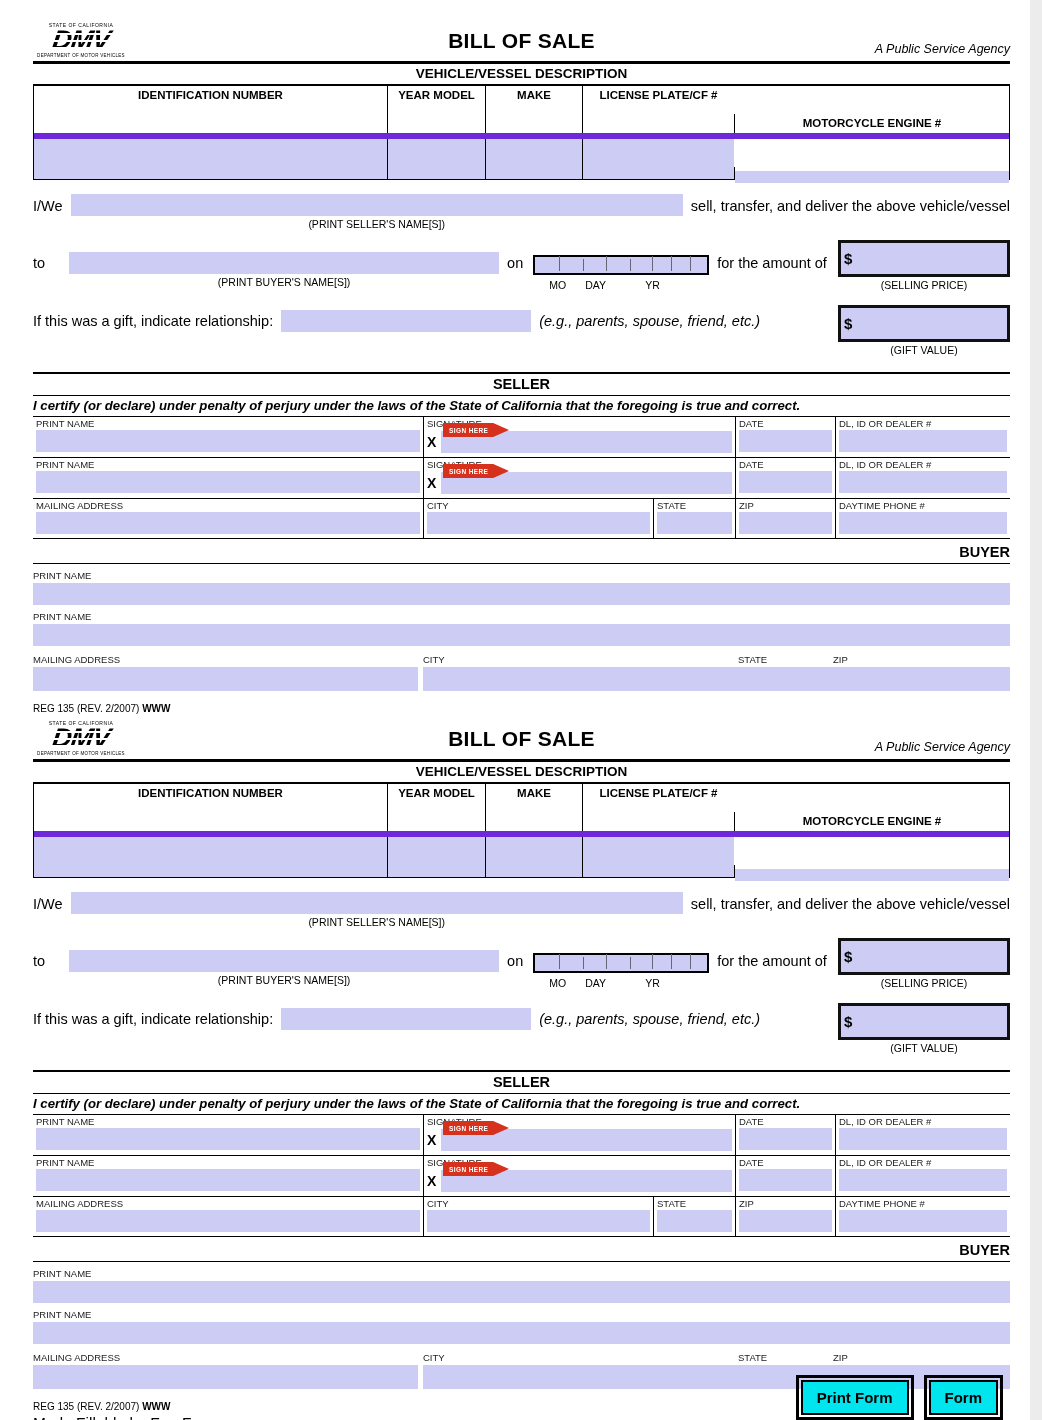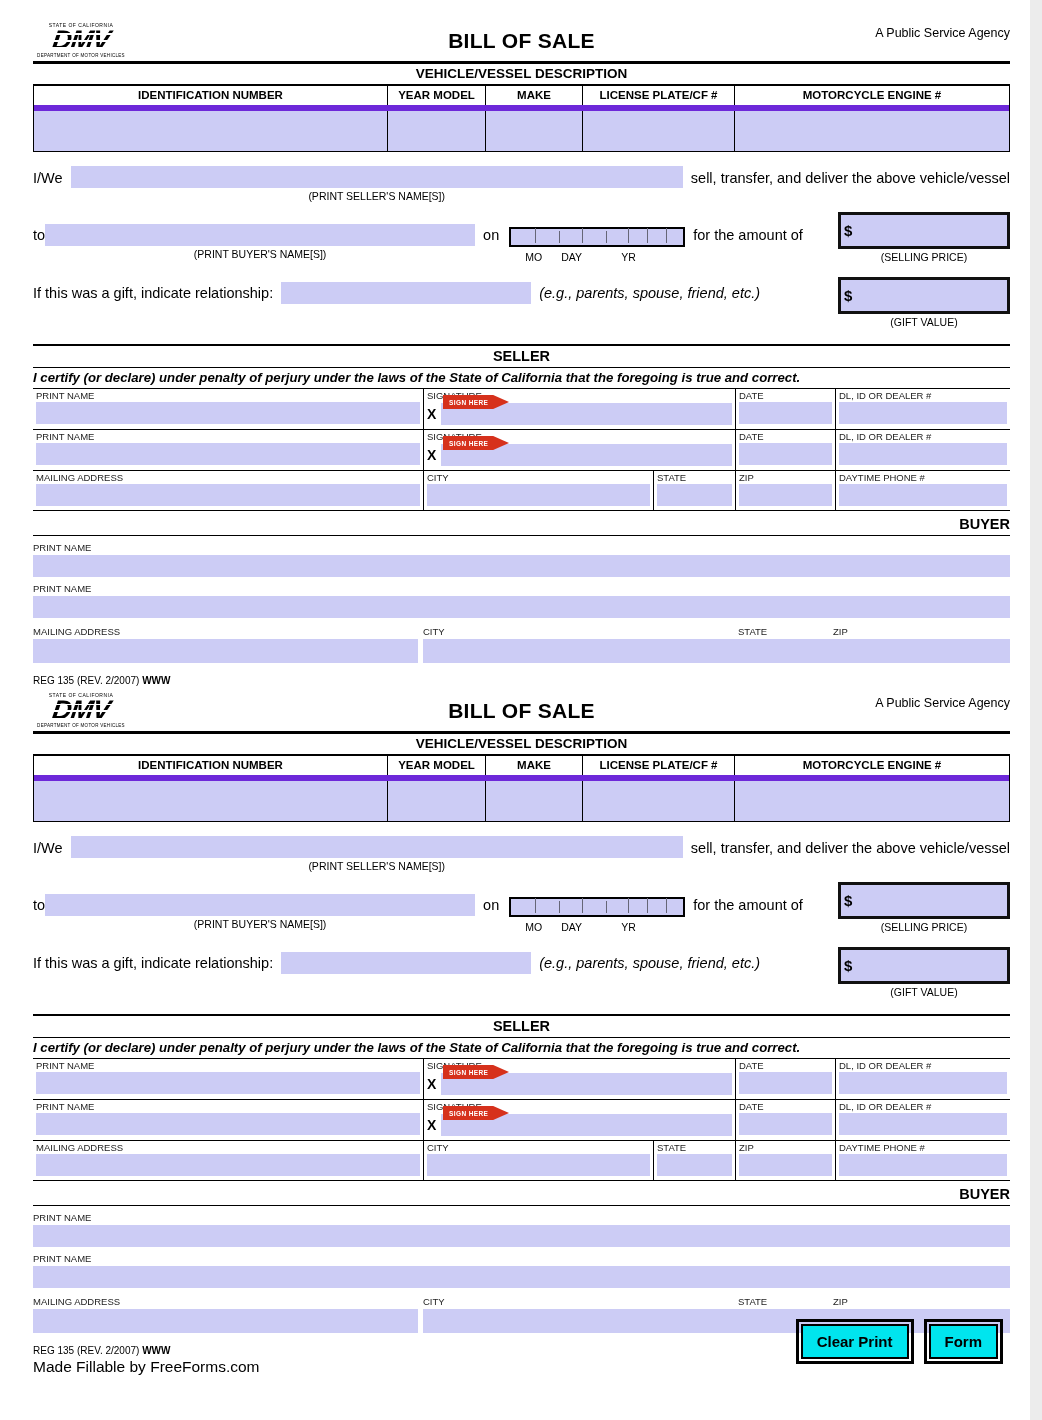--- a/index.html
+++ b/index.html
@@ -10,48 +10,48 @@
   .copy-bottom { padding-top:6px; }
 
   
   .hdr { position:relative; height:42px; border-bottom:3px solid #000; }
   .logo { position:absolute; left:2px; top:0; width:92px; text-align:center; }
   .logo-state { font-size:5px; letter-spacing:.5px; }
   .logo-dmv { position:relative; font-size:27px; line-height:25px; font-weight:bold; font-style:italic; letter-spacing:-1px; transform:skewX(-8deg); }
   .logo-dmv::after { content:""; position:absolute; inset:0; background:repeating-linear-gradient(180deg, transparent 0 5.5px, #fff 5.5px 7px); }
   .logo-dept { font-size:4.5px; letter-spacing:.3px; }
   .form-title { position:absolute; left:50%; top:7px; transform:translateX(-50%); font-size:21px; font-weight:bold; letter-spacing:.3px; white-space:nowrap; }
-  .agency { position:absolute; right:0; bottom:21px; font-size:12.5px; }
+  .agency { position:absolute; right:0; bottom:5px; font-style:italic; font-size:12.5px; }
 
   
   .vd-title { text-align:center; font-weight:bold; font-size:13.5px; padding:2px 0 3px; }
   .vdt { border:1.5px solid #000; border-top-width:2px; }
   .vdh { display:flex; border-bottom:6px solid #6d28d9; }
   .vdh > div { font-size:11.5px; font-weight:bold; text-align:center; padding:3px 2px 4px; }
   .vdr { display:flex; height:40px; }
-  .vc1 { width:353px; } .vc2 { width:98px; } .vc3 { width:97px; } .vc4 { width:152px; } .vc5 { flex:1; min-width:0; }
+  .vc1 { width:353px; } .vc2 { width:98px; } .vc3 { width:97px; } .vc4 { width:152px; } .vc5 { flex:1; min-width:0;margin-top:28px; }
   .vdh > div + div, .vdr > div + div { border-left:1.5px solid #000; }
   .vdr > div { padding:0; }
   .vdr input { width:100%; height:100%; }
 
   .fill { background:#ccccf5; border:0; height:22px; font:13px "Liberation Sans", sans-serif; padding:0 4px; outline:none; }
 
   
   .stmt { margin-top:14px; font-size:14.5px; }
   .line { display:flex; align-items:flex-start; }
   .line1 { margin-top:14px; }
   .line2 { margin-top:10px; }
   .line3 { margin-top:14px; }
   .ltext { white-space:nowrap; padding-top:4px; }
   .fw { display:flex; flex-direction:column; align-items:center; }
   .fw .fill { width:100%; }
   .caption { font-size:10.5px; margin-top:2px; white-space:nowrap; }
   .fw1 { flex:1; margin:0 8px; }
   .l2pad { padding-top:15px; }
-  .fwbuyer { width:430px; margin:0 8px 0 0; padding-top:12px; }
+  .fwbuyer { width:430px; margin:0 8px 0 24px; padding-top:12px; }
   .dwrap { position:relative; width:172px; height:50px; margin-left:10px; }
   .dbox { position:relative; width:172px; height:36px; border:2px solid #000; background:#ccccf5; }
   .dbox input { position:relative; width:100%; height:100%; background:transparent; border:0; z-index:1; font:13px "Liberation Sans",sans-serif; }
   .tk { position:absolute; width:1px; background:#667; bottom:2px; z-index:2; }
   .tk.h { height:15px; }
   .tk.f { top:2px; height:auto; bottom:2px; }
   .dcap { position:absolute; top:39px; font-size:10.5px; }
   .mwrap { display:flex; flex-direction:column; align-items:center; margin-left:auto; }
   .mbox { display:flex; align-items:center; width:172px; height:37px; border:3px solid #111; background:#ccccf5; }
   .mbox .dollar { font-weight:bold; font-size:15px; padding:0 2px 0 3px; }
@@ -523,18 +523,18 @@
       <span>REG 135 (REV. 2/2007)</span>
       <span class="www">WWW</span>
     </div>
 
   </div>
 </div>
 
   <div class="bottom-bar">
     <span class="made">Made Fillable by FreeForms.com</span>
     <span class="btns">
-      <button class="btn">Clear Print</button>
+      <button class="btn">Print Form</button>
       <button class="btn">Form</button>
     </span>
   </div>
 
 </div>
 
 </body></html>

